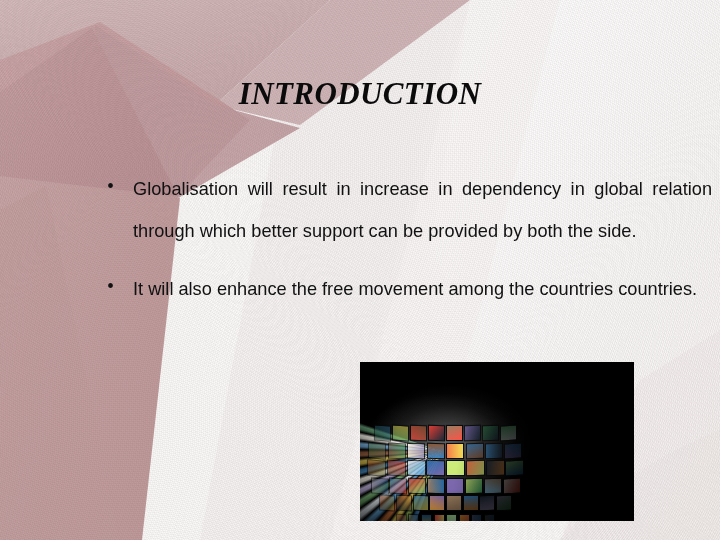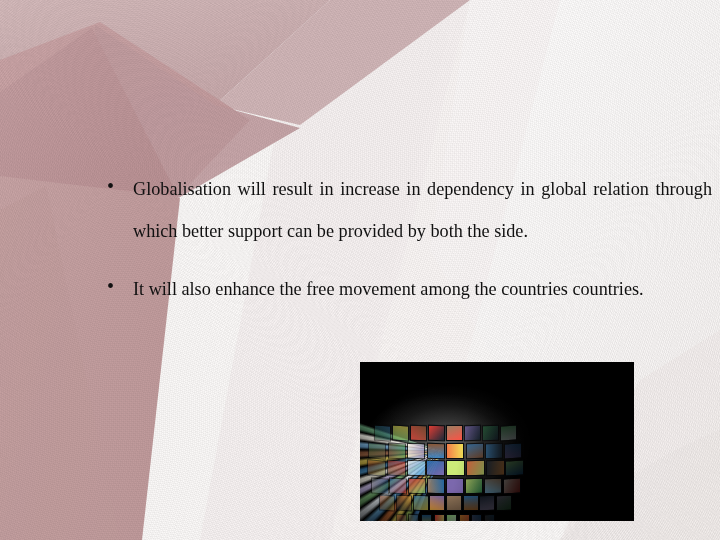--- a/index.html
+++ b/index.html
@@ -82,21 +82,21 @@
     color: #111;
   }
 
   .bullet-text {
     display: block;
     font-size: 18.2px;
     line-height: 42px;
     color: #111111;
     text-align: justify;
     text-justify: inter-word;
-    font-family: Liberation Serif, serif;
+    font-family: Liberation Sans, sans-serif;
   }
   .bullet-text.last-loose { text-align: justify; }
 
   
   #picture {
     position: absolute;
     left: 360px;
     top: 362px;
     width: 274px;
     height: 159px;
@@ -235,20 +235,21 @@
     <polygon points="0,92 92,28 178,196 48,182 0,232" fill="url(#gPinkDeep)" opacity="0.92"></polygon>
 
     <polygon points="0,176 50,182 180,198 142,540 18,540 0,540" fill="url(#gPinkBand)"></polygon>
     <polygon points="0,210 46,186 120,540 0,540" fill="#c29c9d" opacity="0.6"></polygon>
 
     <polygon points="48,183 178,198 300,128 470,0 720,0 720,540 300,540 176,200" fill="#f8f5f4" opacity="0.0"></polygon>
   </svg>
 
   <div class="bg-noise"></div>
 
+  <div id="title">INTRODUCTION</div>
 
   <div id="body-list">
 
     <div class="bullet-row">
       <span class="bullet-dot">•</span>
       <span class="bullet-text">Globalisation will result in increase in dependency in global relation through which better support can be provided by both the side.</span>
     </div>
 
     <div class="bullet-row">
       <span class="bullet-dot">•</span>

